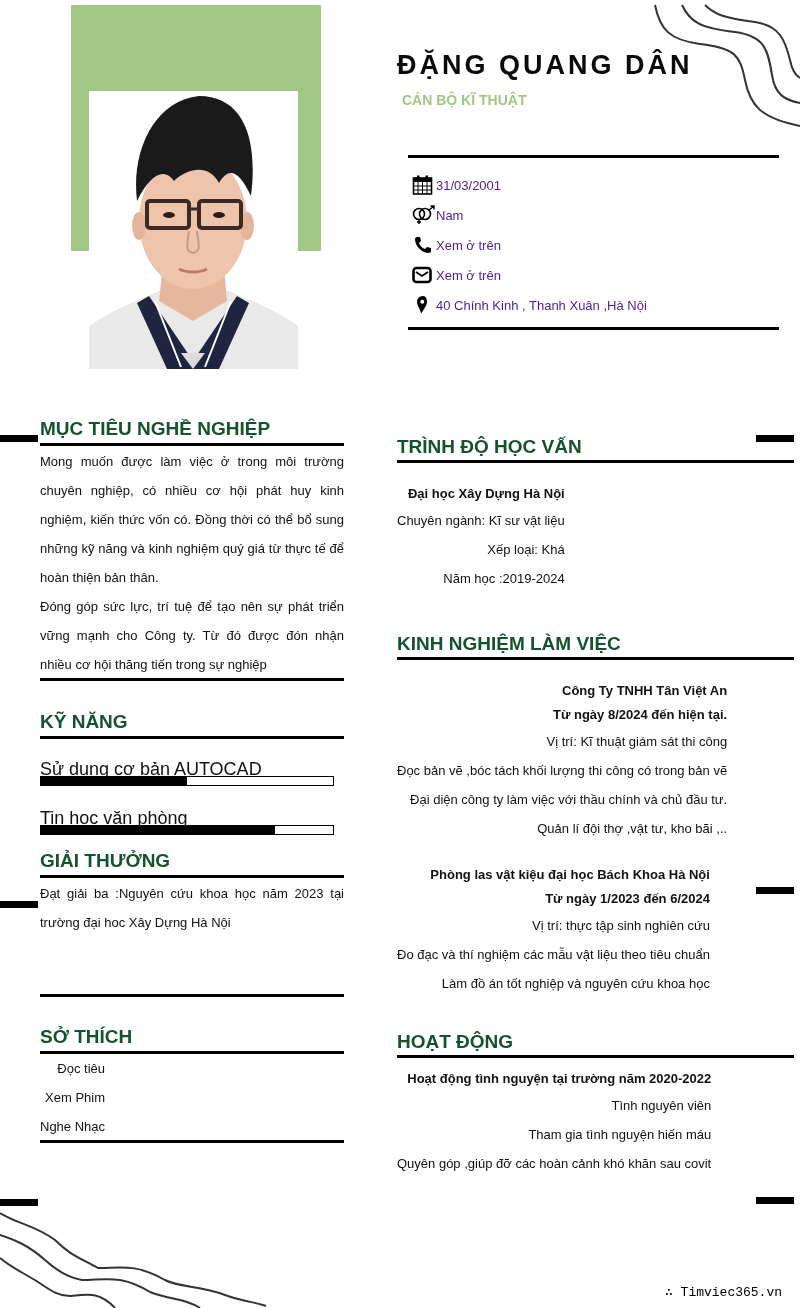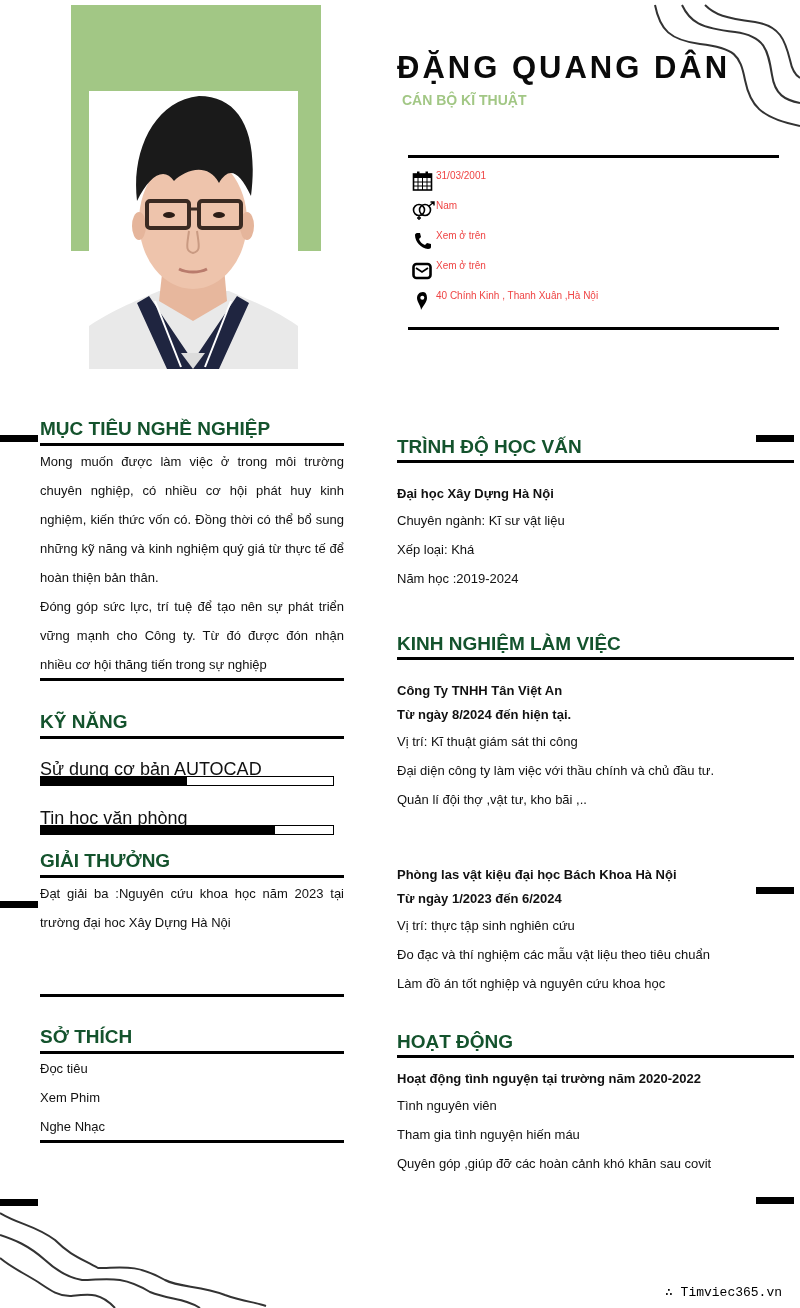--- a/index.html
+++ b/index.html
@@ -6,38 +6,38 @@
   html, body { width: 800px; height: 1308px; background: #ffffff; overflow: hidden; }
   body { position: relative; font-family: "Liberation Sans", "DejaVu Sans", sans-serif; color: #111; font-size: 13px; }
 
   .abs { position: absolute; }
 
   
   .photo-green { left: 71px; top: 5px; width: 250px; height: 246px; background: #a2c785; }
   .photo { left: 89px; top: 91px; width: 209px; height: 278px; background: #fff; overflow: hidden; }
 
   
-  .name { left: 397px; top: 50px; font-size: 31px; font-weight: bold; letter-spacing: 3px; color: #0a0a0a; white-space: nowrap; }
+  .name { left: 397px; top: 50px; font-size: 27px; font-weight: bold; letter-spacing: 3px; color: #0a0a0a; white-space: nowrap; }
   .role { left: 402px; top: 92px; font-size: 14px; font-weight: bold; color: #a2c785; text-align: right; }
 
   .contact-top { left: 408px; top: 155px; width: 371px; height: 3px; background: #000; }
   .contact-bot { left: 408px; top: 327px; width: 371px; height: 3px; background: #000; }
   .contact { left: 412px; top: 170px; }
-  .contact-row { display: flex; align-items: flex-start; height: 30px; font-size: 10px; color: #ef4444; }
+  .contact-row { display: flex; align-items: center; height: 30px; font-size: 13px; color: #4c1d95; }
   .contact-row .ic { width: 24px; height: 22px; display: flex; align-items: center; justify-content: flex-start; }
   .contact-row .ic svg { display: block; }
 
   
   .sec-title { position: absolute; font-size: 19px; font-weight: bold; color: #14532d; white-space: nowrap; }
   .rule { position: absolute; height: 3px; background: #000; }
   .marker { position: absolute; height: 7px; background: #000; }
 
   .para { position: absolute; font-size: 13px; line-height: 29px; text-align: justify; color: #111; }
   .list { position: absolute; font-size: 13px; color: #111; }
-  .list .li { height: 29px; line-height: 29px; white-space: nowrap; }
+  .list .li { height: 29px; line-height: 29px; white-space: nowrap; text-align: right; }
   .list .bold { font-weight: bold; height: 24px; line-height: 24px; }
 
   .skill-label { position: absolute; font-size: 18px; white-space: nowrap; }
   .bar { position: absolute; width: 294px; height: 10px; border: 1px solid #000; background: #fff; }
   .bar .fill { height: 100%; background: #000; }
 
   .watermark { position: absolute; right: 18px; top: 1284px; font-family: "Liberation Mono", "DejaVu Sans Mono", monospace; font-size: 13px; color: #000000; white-space: nowrap; }
 </style>
 </head>
 <body>
@@ -193,20 +193,21 @@
   <div class="li">Xếp loại: Khá</div>
   <div class="li">Năm học :2019-2024</div>
 </div>
 
 <div class="sec-title" style="left:397px;top:633px;">KINH NGHIỆM LÀM VIỆC</div>
 <div class="rule" style="left:397px;top:657px;width:397px;"></div>
 <div class="list" style="left:397px;top:679px;">
   <div class="li bold">Công Ty TNHH Tân Việt An</div>
   <div class="li bold">Từ ngày 8/2024 đến hiện tại.</div>
   <div class="li">Vị trí: Kĩ thuật giám sát thi công</div>
+  <div class="li">Đọc bản vẽ ,bóc tách khối lượng thi công có trong bản vẽ</div>
   <div class="li">Đại diện công ty làm việc với thầu chính và chủ đầu tư.</div>
   <div class="li">Quản lí đội thợ ,vật tư, kho bãi ,..</div>
 </div>
 <div class="list" style="left:397px;top:863px;">
   <div class="li bold">Phòng las vật kiệu đại học Bách Khoa Hà Nội</div>
   <div class="li bold">Từ ngày 1/2023 đến 6/2024</div>
   <div class="li">Vị trí: thực tập sinh nghiên cứu</div>
   <div class="li">Đo đạc và thí nghiệm các mẫu vật liệu theo tiêu chuẩn</div>
   <div class="li">Làm đồ án tốt nghiệp và nguyên cứu khoa học</div>
 </div>

